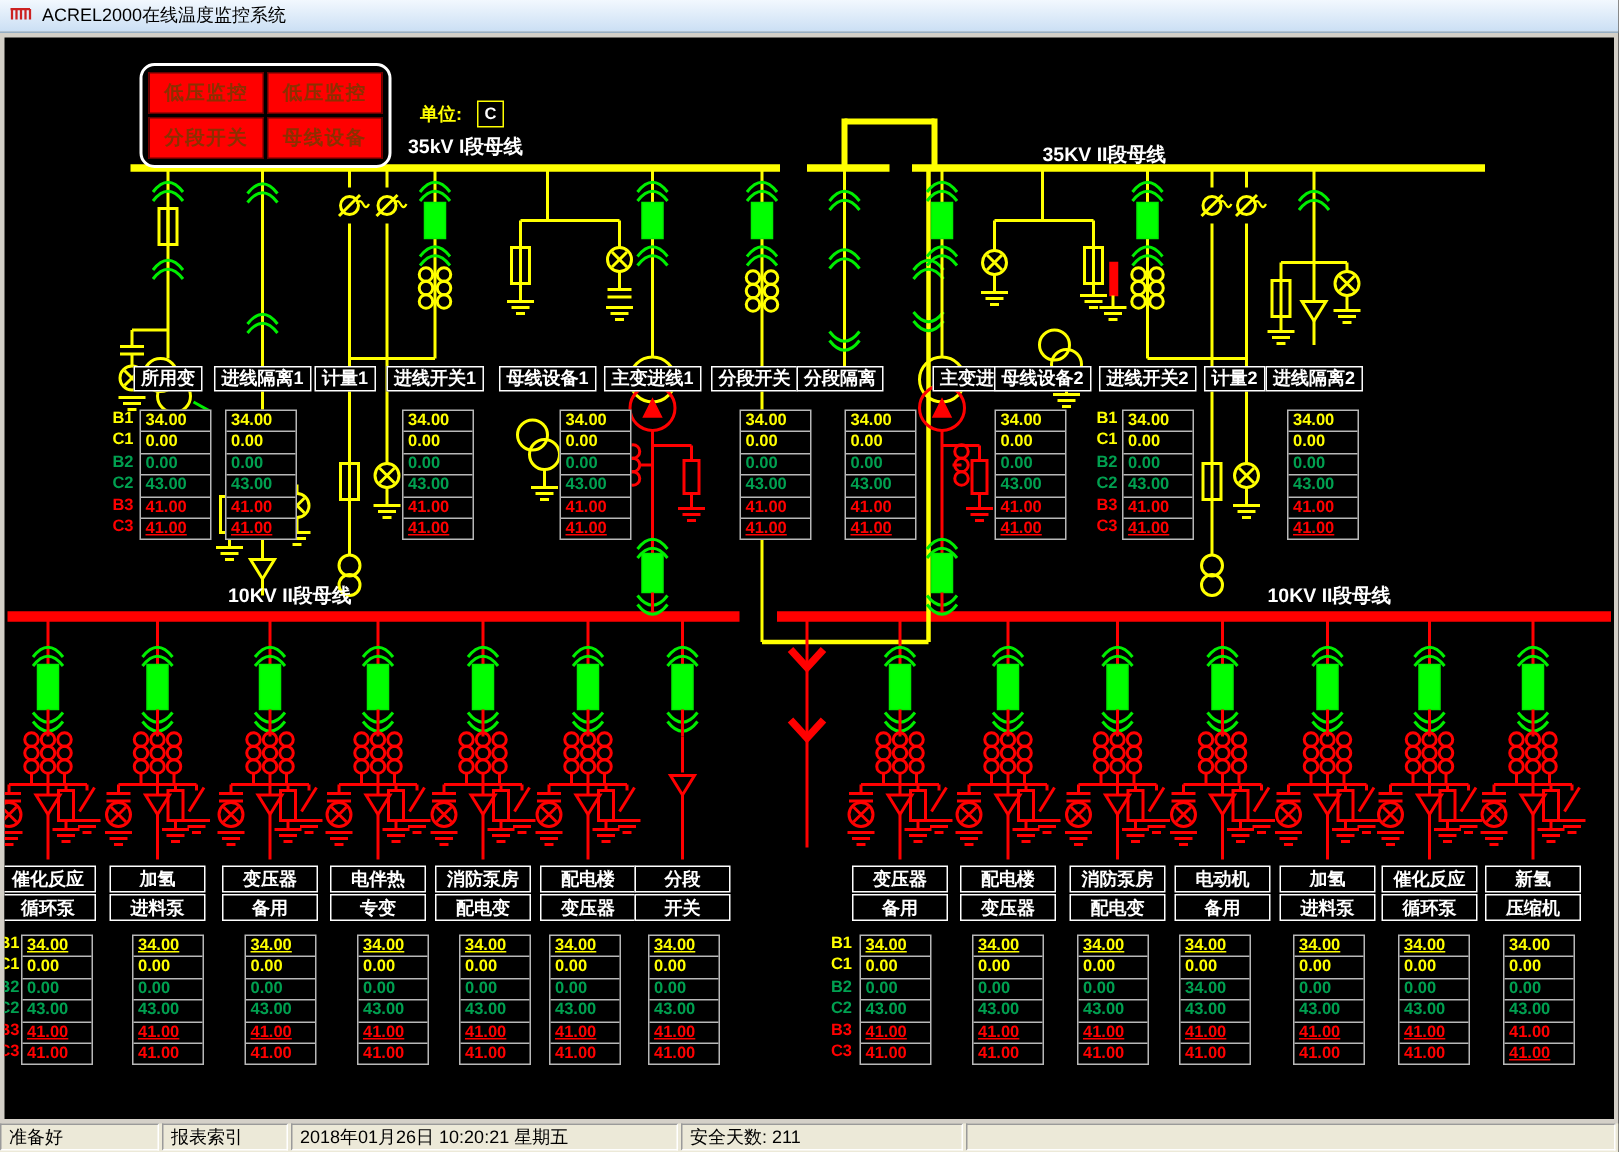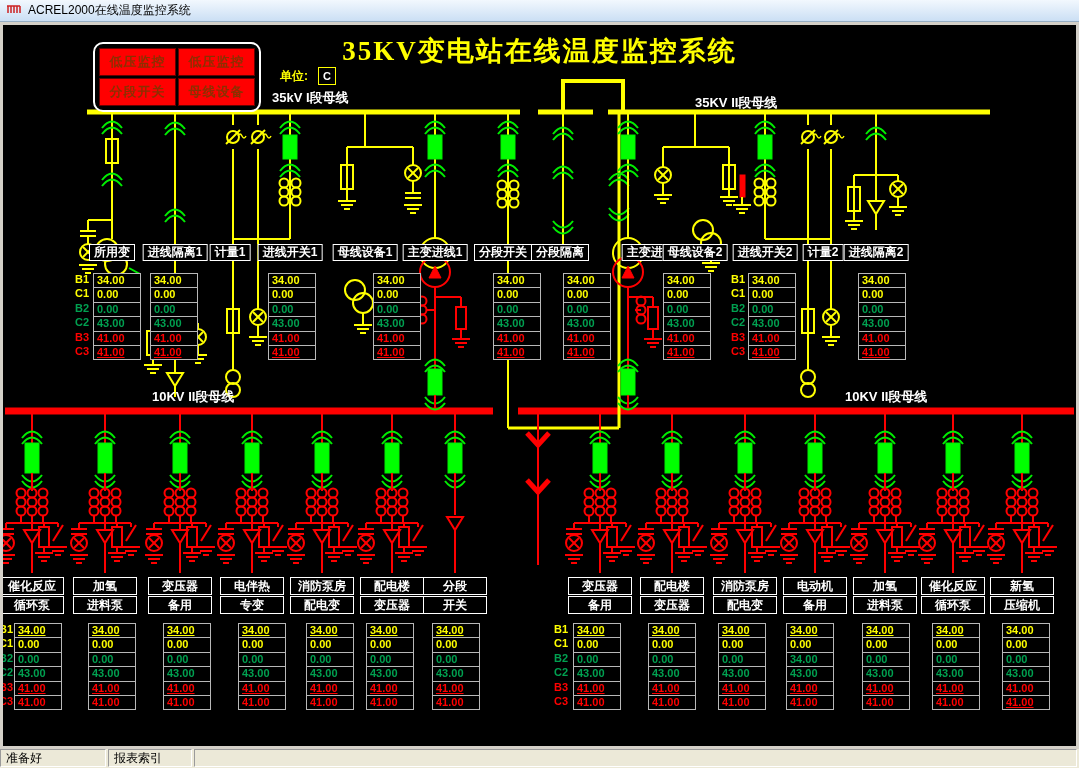--- a/index.html
+++ b/index.html
@@ -975,21 +975,20 @@
           <path d="M1011,505 L1027,505 L1019,518 Z" stroke="#ff0000" fill="none" stroke-width="2"></path>
           <line x1="1019" y1="518" x2="1019" y2="548" stroke="#ff0000" stroke-width="2"></line>
         </g>
         <g>
           <line x1="535" y1="389" x2="535" y2="540" stroke="#ff0000" stroke-width="2"></line>
           <path d="M524,408 L535,420 L546,408" stroke="#ff0000" fill="none" stroke-width="5"></path>
           <path d="M524,455 L535,467 L546,455" stroke="#ff0000" fill="none" stroke-width="5"></path>
         </g>
       </svg>
 
-  <div class="main-title">35KV变电站在线温度监控系统</div>
 
   <div class="menu">
     <div class="mbtn">低压监控</div>
     <div class="mbtn">低压监控</div>
     <div class="mbtn">分段开关</div>
     <div class="mbtn">母线设备</div>
   </div>
 
   <div class="unit">
     <span>单位:</span>
@@ -1291,14 +1290,16 @@
           <div class="c" style="color: rgb(255, 0, 0);">41.00</div>
           <div class="c u" style="color: rgb(255, 0, 0);">41.00</div>
         </div>
       </div>
 </div>
 </div>
 
 <div class="status">
   <div class="cell" style="width:106px">准备好</div>
   <div class="cell" style="width:84px">报表索引</div>
+  <div class="cell" style="width:258px">2018年01月26日  10:20:21   星期五</div>
+  <div class="cell" style="width:188px">安全天数: 211</div>
   <div class="cell" style="flex:1"></div>
 </div>
 
 </body></html>

